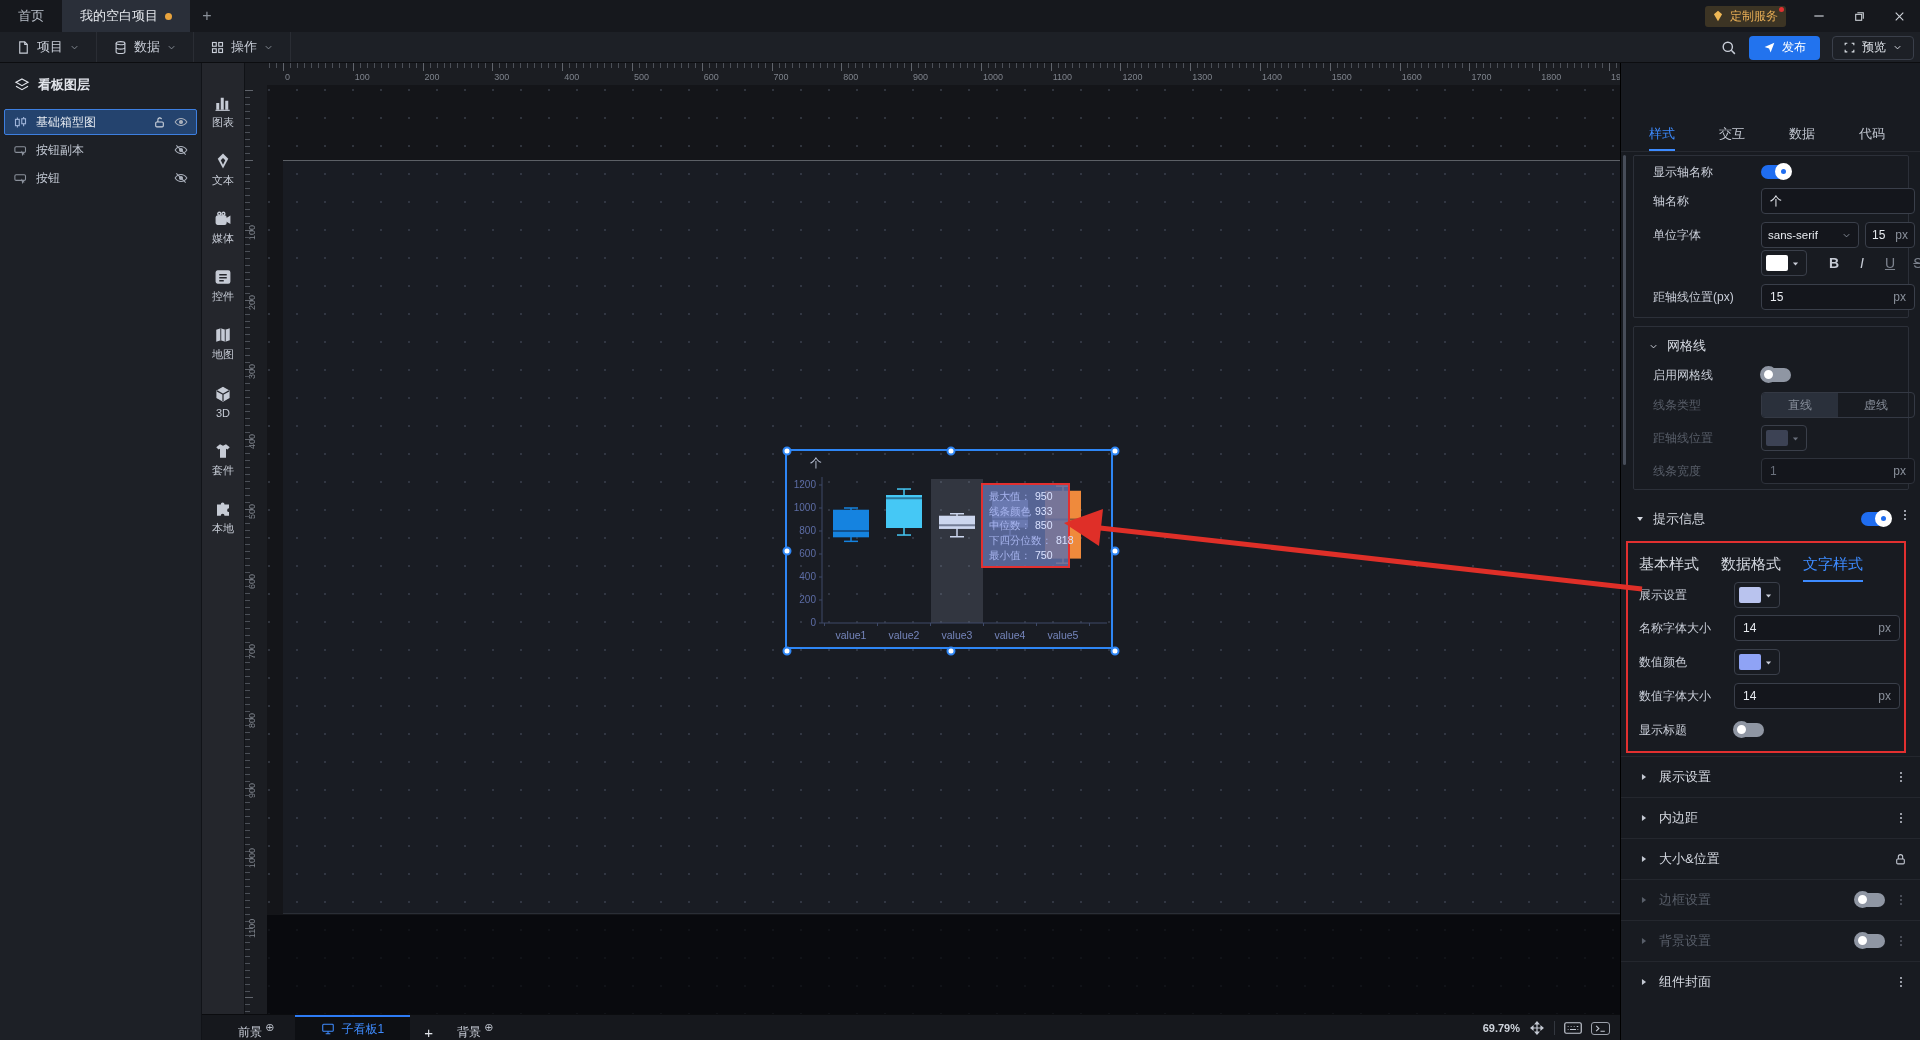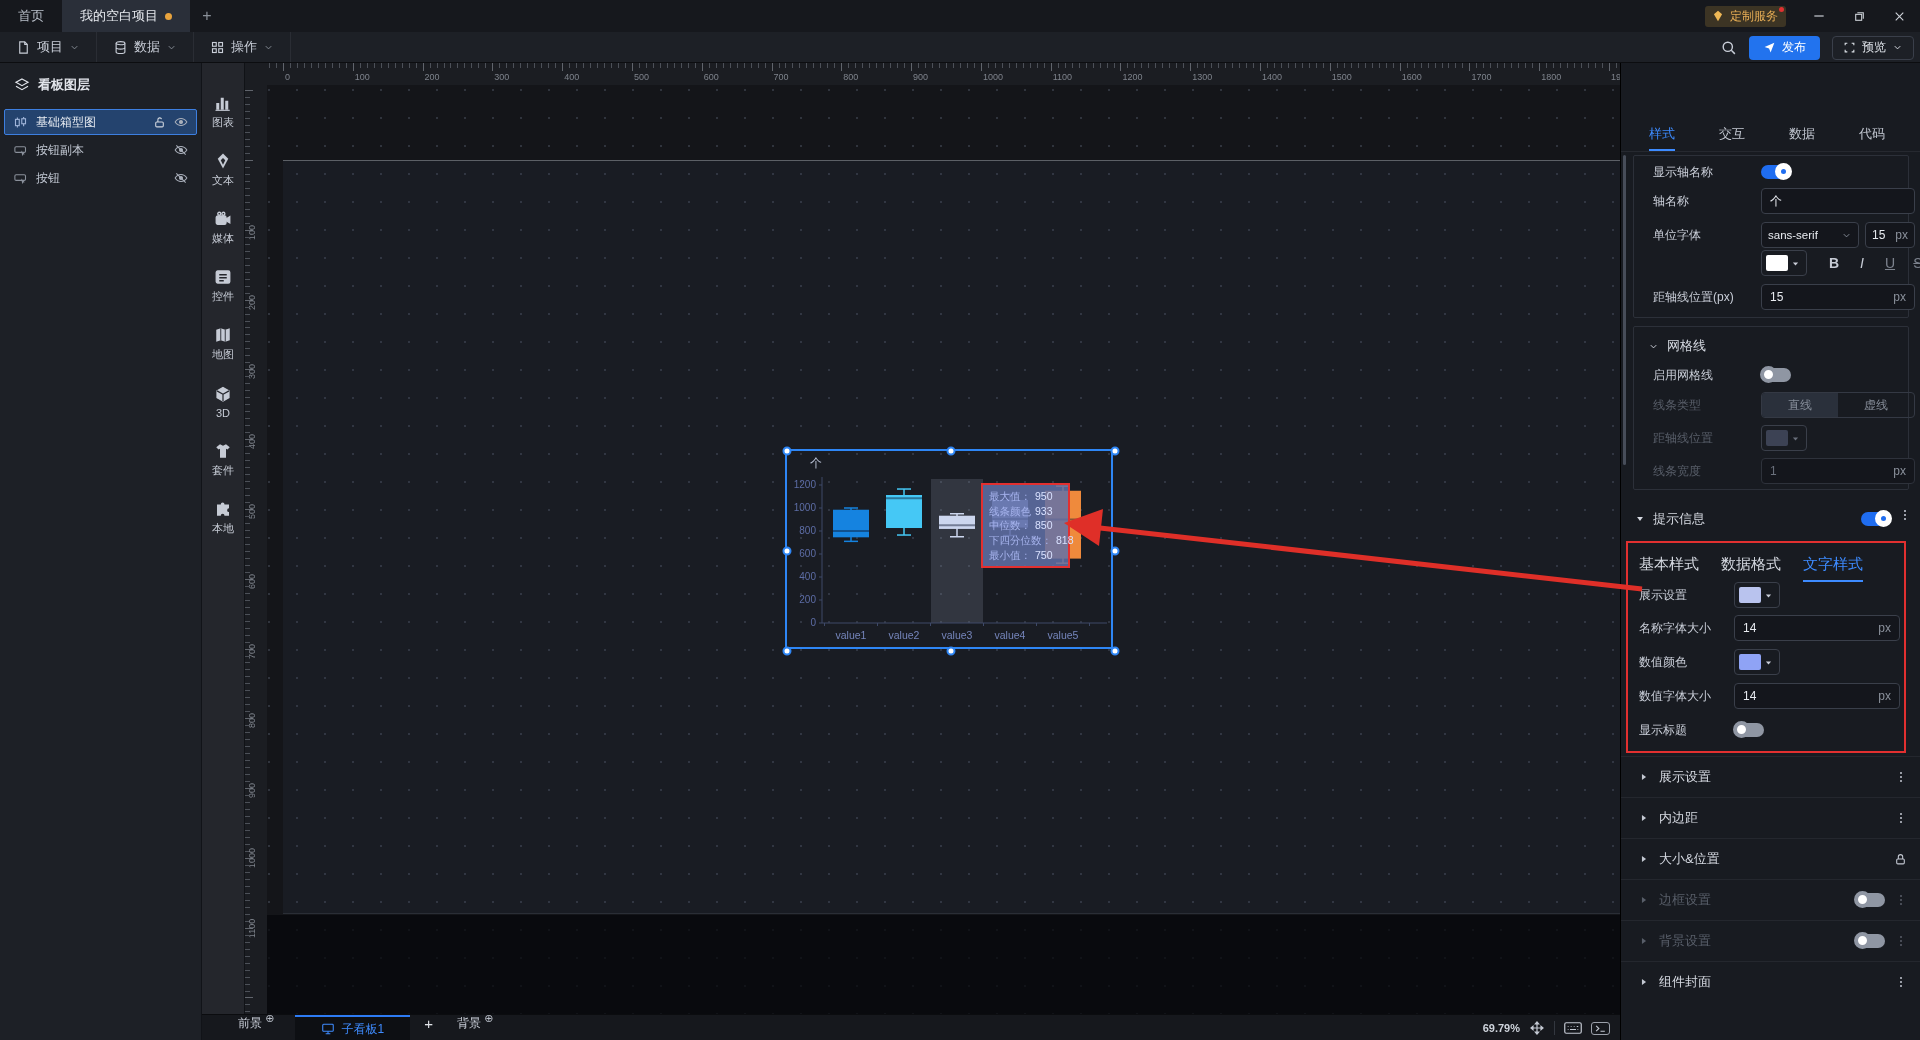--- a/index.html
+++ b/index.html
@@ -100,21 +100,21 @@
   .secrow .sp { flex:1; }
   .subtabs { position:absolute; left:18px; display:flex; gap:22px; }
   .subtab { color:#d6dae2; font-size:15px; padding-bottom:6px; border-bottom:2px solid transparent;font-family:Liberation Serif, serif; }
   .subtab.active { color:#3d8bff; border-bottom-color:#3d8bff; }
   .stats { position:absolute; left:0; top:874px; width:300px; height:103px; border-top:1px solid #24272e; }
   .statline { position:absolute; left:8px; right:8px; display:flex; justify-content:space-between; font-size:11px; font-weight:bold; color:#d5dae2; }
   .redbox { position:absolute; border:2px solid #e23030; z-index:40; pointer-events:none; }
 
   
   .bottombar { position:absolute; left:202px; top:1014px; width:1418px; height:26px; background:#16181d; border-top:1px solid #0b0c0f; }
-  .bb-left { position:absolute; left:0; top:0; height:26px; display:flex; align-items:flex-start; }
+  .bb-left { position:absolute; left:0; top:0; height:26px; display:flex; align-items:flex-end; }
   .bb-label { color:#c9ced8; padding:0 6px 0 36px; font-size:12px; position:relative; }
   .bb-plus-sup { color:#b9bec8; font-size:11px; position:relative; top:-5px; }
   .bb-tab { display:flex; align-items:center; gap:7px; height:26px; padding:0 26px; margin-left:14px; background:#0d0f13; border-top:2px solid #2d7bf4; color:#3f8cff; font-size:12px; }
   .bb-add { color:#e2e5ea; font-size:15px; padding:0 14px; }
   .bb-right { position:absolute; right:10px; top:0; height:26px; display:flex; align-items:center; gap:9px; color:#cfd4dc; }
   .bb-zoom { font-size:11px; font-weight:bold; }
   .bb-div { width:1px; height:14px; background:#33373f; }
   .bb-ic { color:#c3c8d2; }
   .console-ic { border:1px solid #9ba0aa; border-radius:3px; padding:0px 2px; }
 

